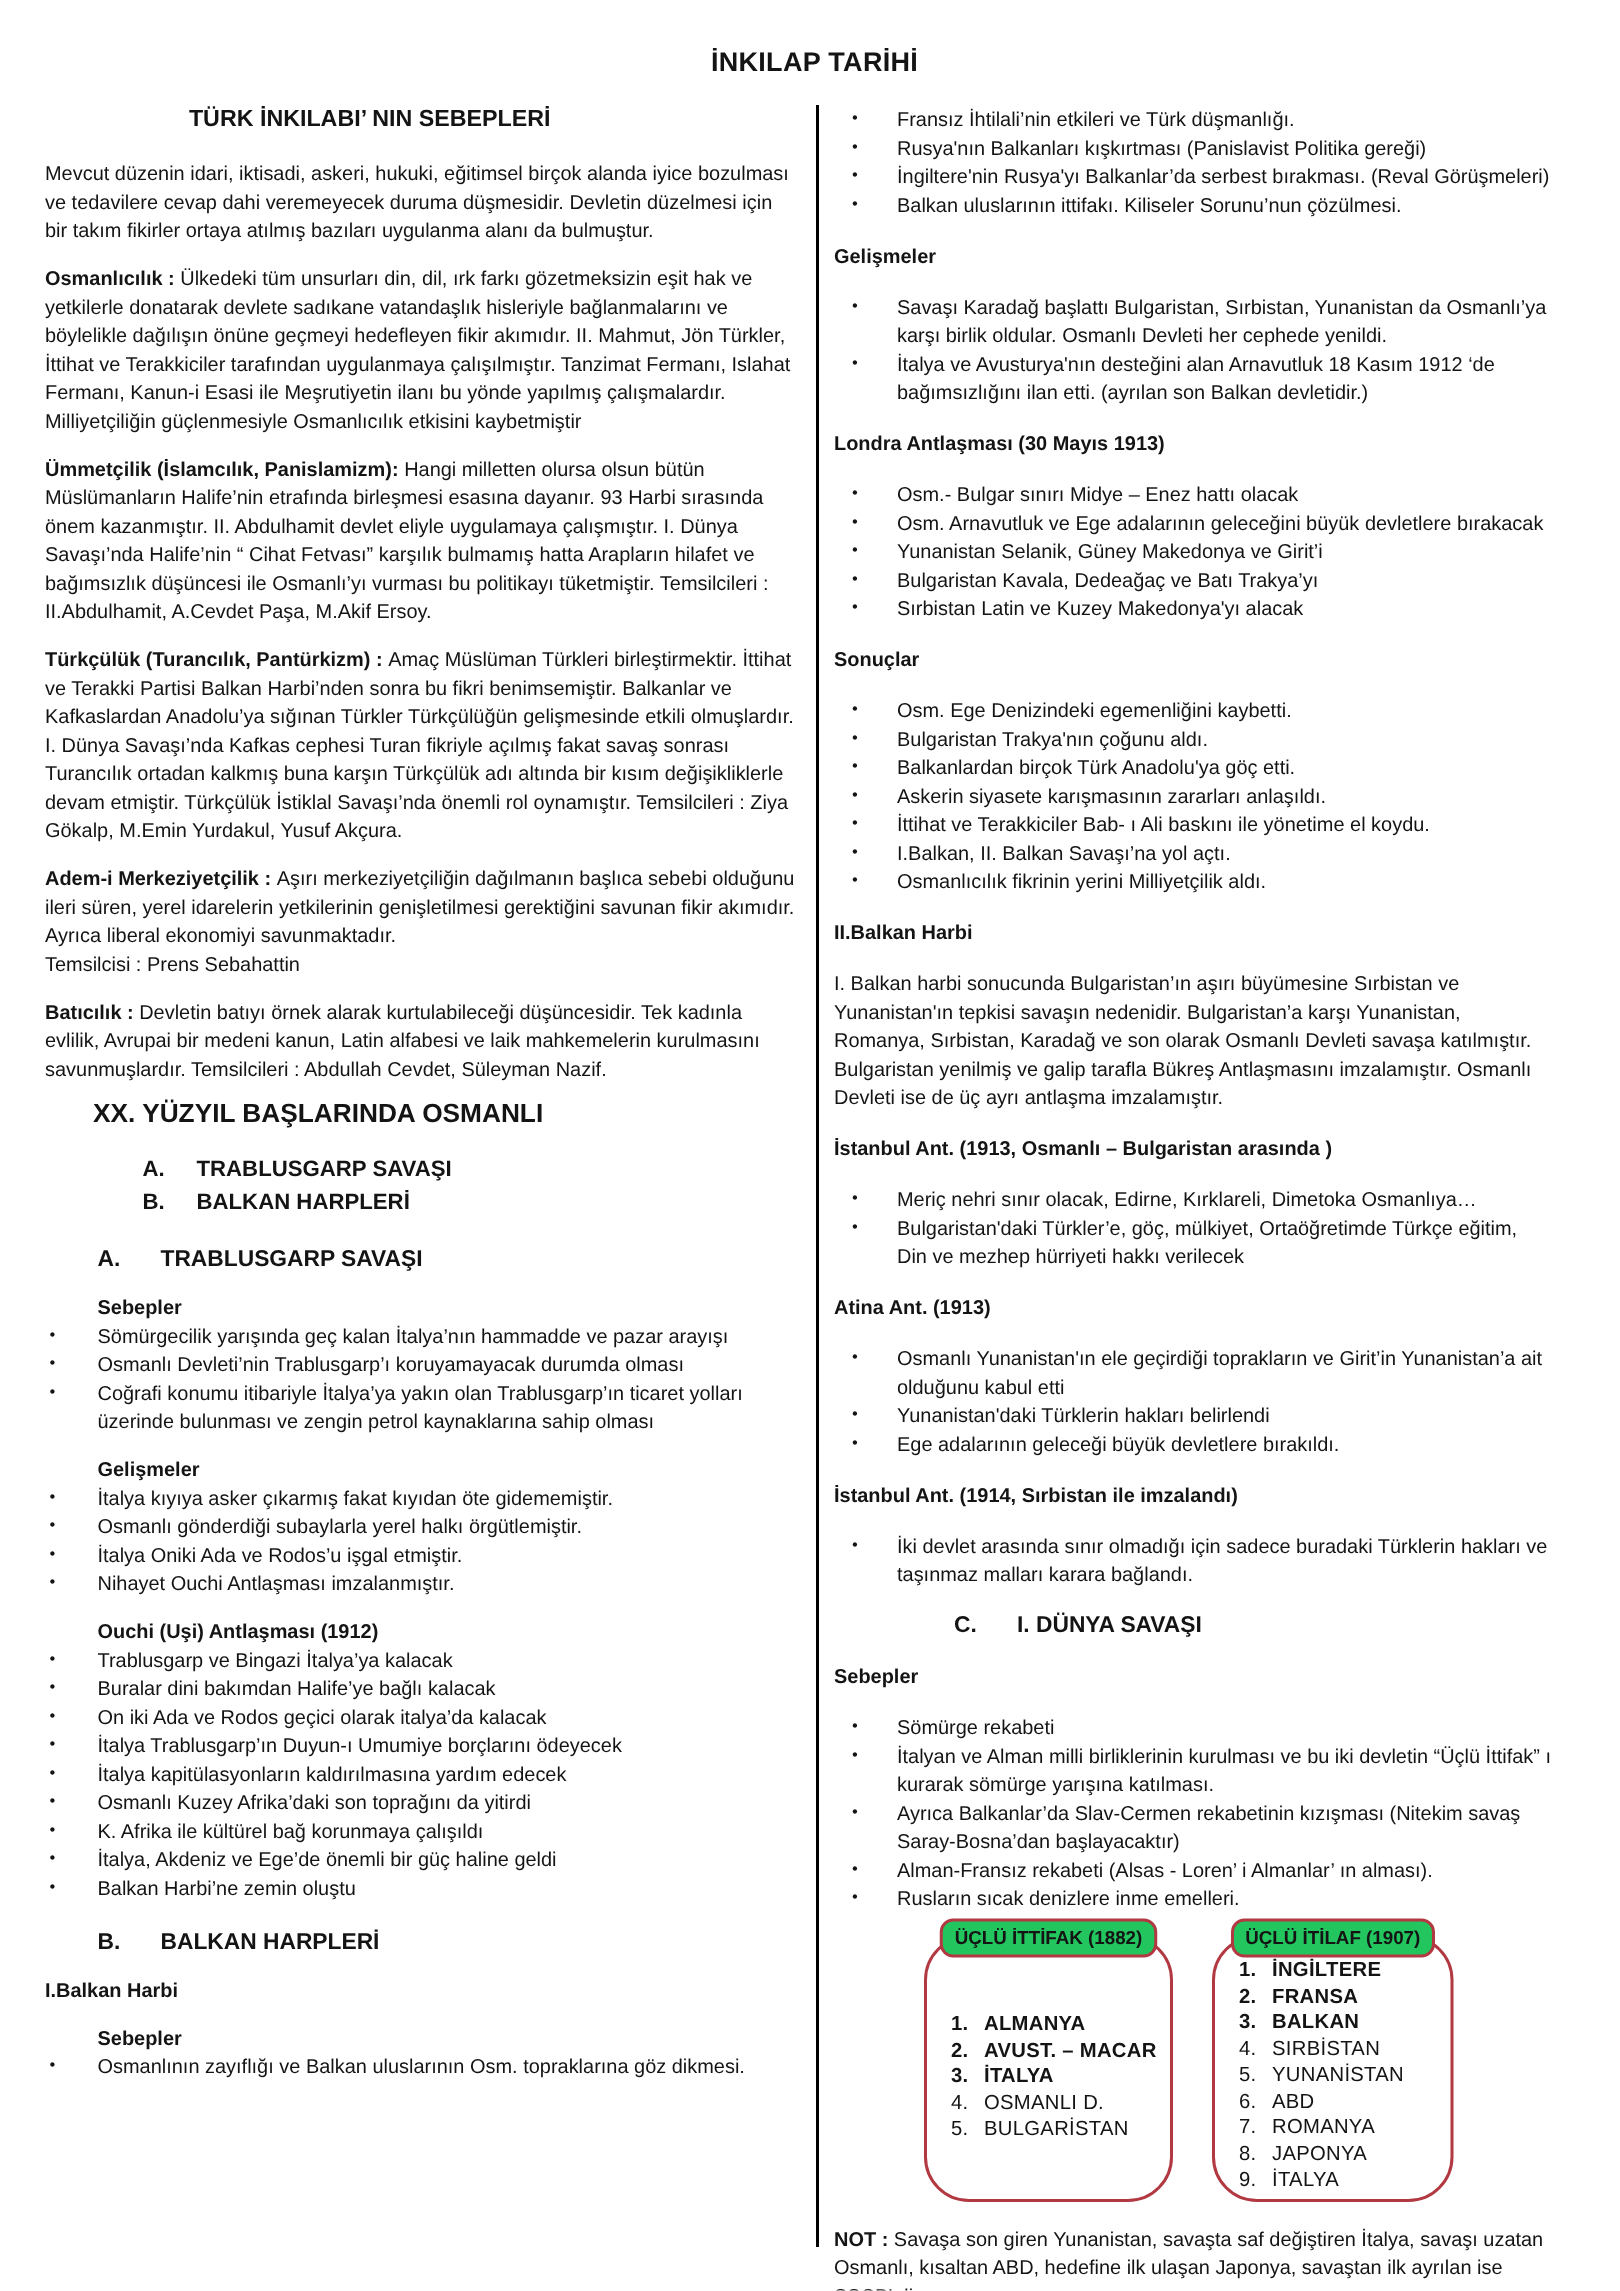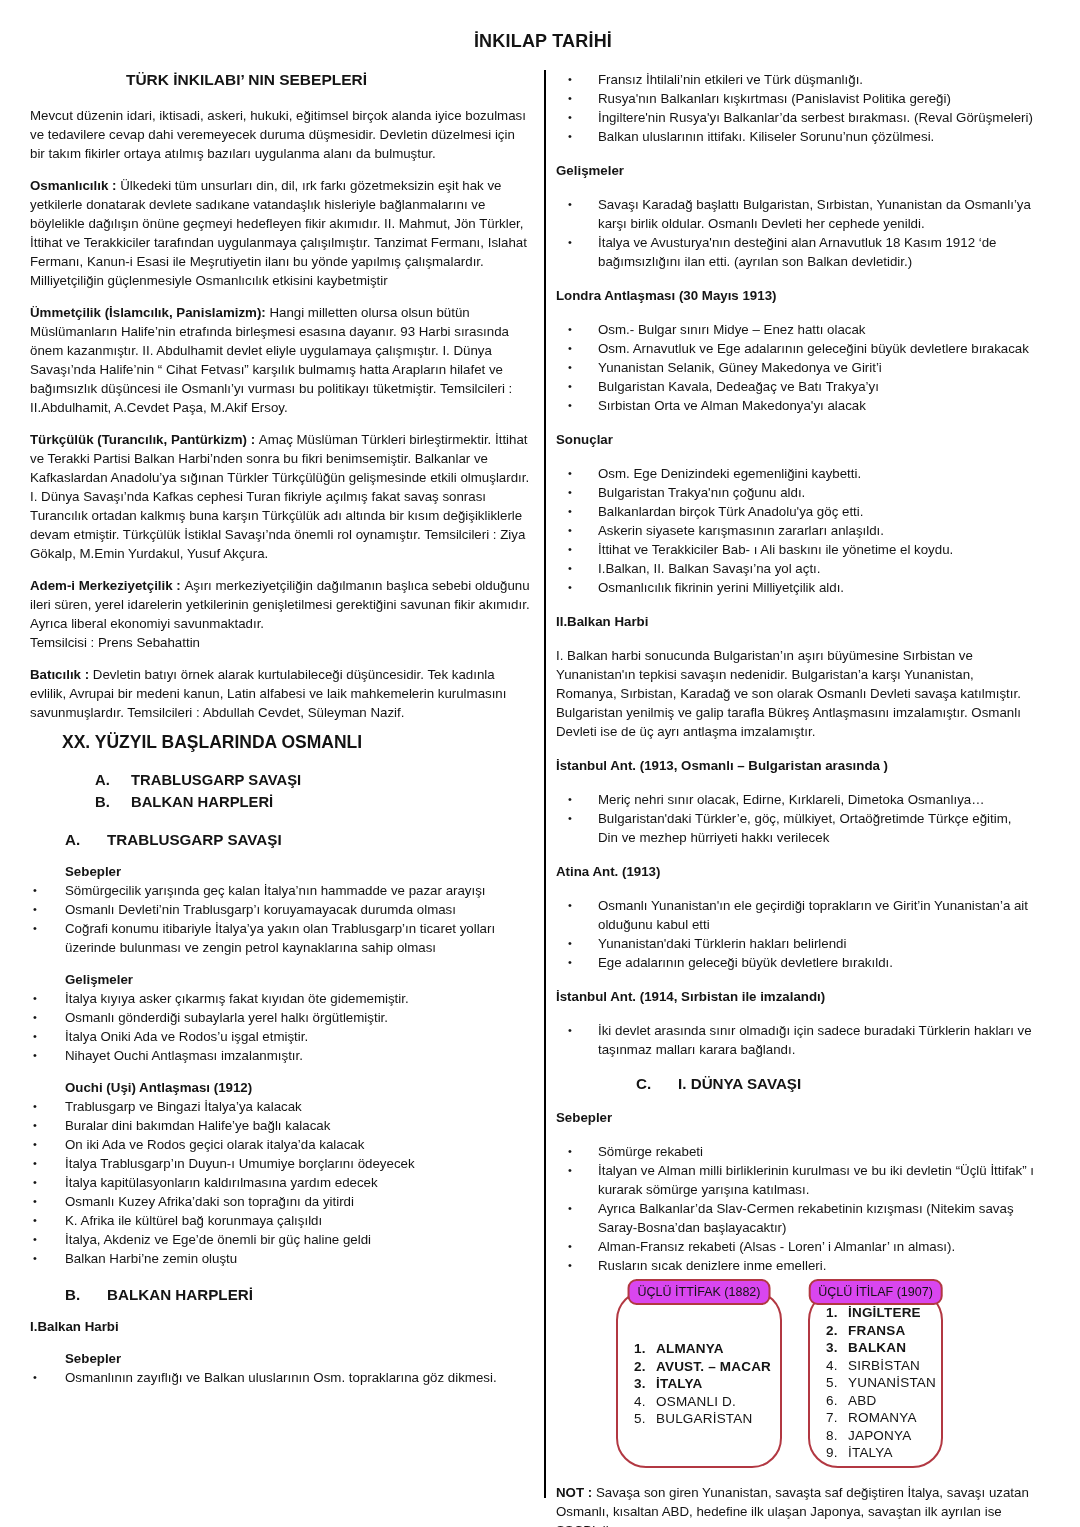--- a/index.html
+++ b/index.html
@@ -40,25 +40,25 @@
   .li { display: flex; align-items: flex-start; }
   .li .mk { flex: 0 0 35px; padding-left: 3px; font-size: 11px; line-height: 19px; }
   .col-right .li .mk { flex: 0 0 42px; padding-left: 12px; }
   .btxt { flex: 1; }
 
   .boxes { display: flex; gap: 26px; margin: 28px 0 6px 60px; }
   .box {
     position: relative; width: 166px; height: 178px; background: #fff;
     border: 2.5px solid #b23842; border-radius: 30px;
   }
-  .box:nth-child(2) { width: 135px; }
+  .box:nth-child(2) { width: 161px; }
   .tag {
     position: absolute; top: -13px; left: 50%; transform: translateX(-50%);
-    background: #d946ef; border: 2.5px solid #b23842; border-radius: 9px;
-    padding: 0 8px; font-weight: normal; font-size: 12.5px; line-height: 22px; white-space: nowrap;
+    background: #22c55e; border: 2.5px solid #b23842; border-radius: 9px;
+    padding: 0 8px; font-weight: bold; font-size: 12.5px; line-height: 22px; white-space: nowrap;
   }
   .ol { margin: 12px 0 0 0; padding: 0 4px 0 16px; font-size: 13.5px; line-height: 17.5px; letter-spacing: 0.2px; }
   .oli { display: flex; }
   .oli .num { flex: 0 0 22px; }
   .oli.b { font-weight: bold; }
   .atxt { flex: 1; }
 </style>
 </head>
 <body>
 
@@ -207,21 +207,21 @@
         <div class="li">
           <span class="mk">•</span>
           <span class="btxt">Yunanistan Selanik, Güney Makedonya ve Girit’i</span>
         </div>
         <div class="li">
           <span class="mk">•</span>
           <span class="btxt">Bulgaristan Kavala, Dedeağaç ve Batı Trakya’yı</span>
         </div>
         <div class="li">
           <span class="mk">•</span>
-          <span class="btxt">Sırbistan Orta ve Alman Makedonya'yı alacak</span>
+          <span class="btxt">Sırbistan Latin ve Kuzey Makedonya'yı alacak</span>
         </div>
       </div>
       <div class="blk h">Sonuçlar</div>
       <div class="blk ul">
         <div class="li">
           <span class="mk">•</span>
           <span class="btxt">Osm. Ege Denizindeki egemenliğini kaybetti.</span>
         </div>
         <div class="li">
           <span class="mk">•</span>

